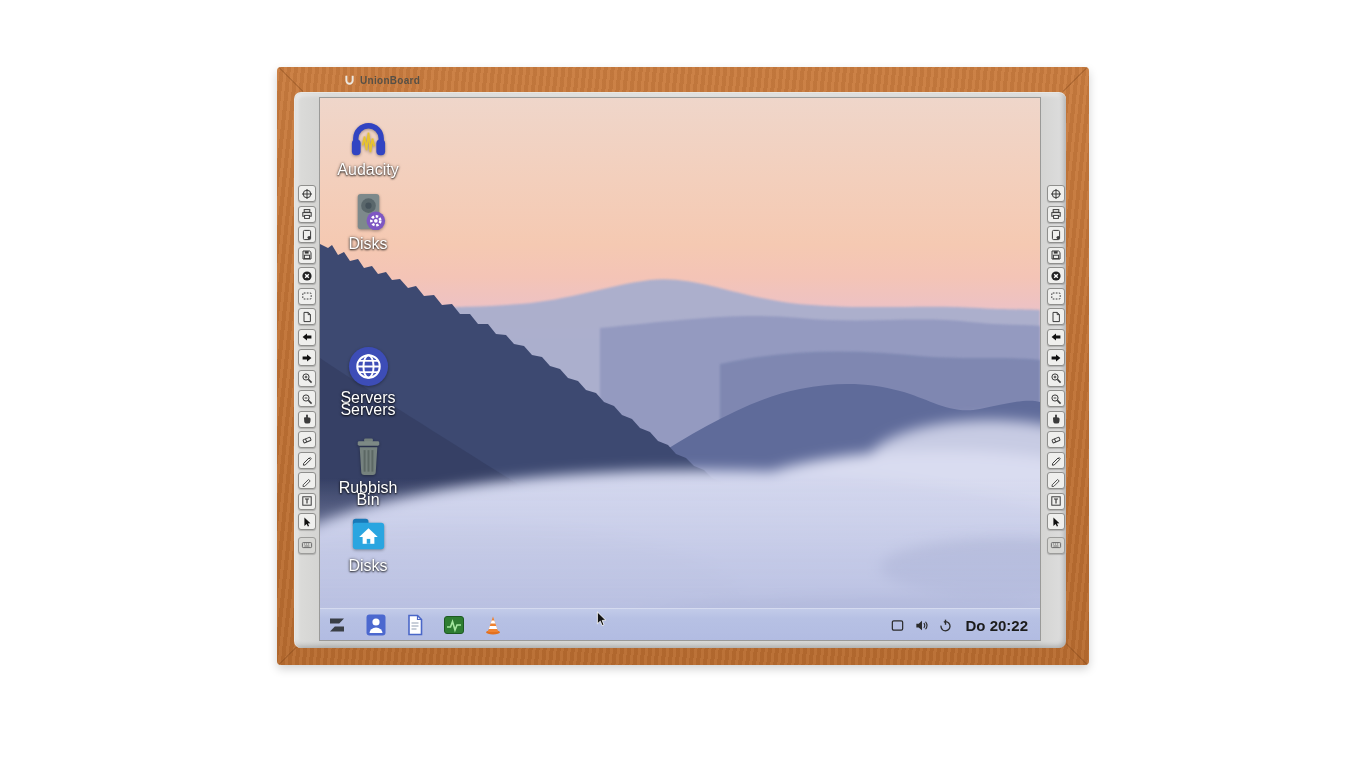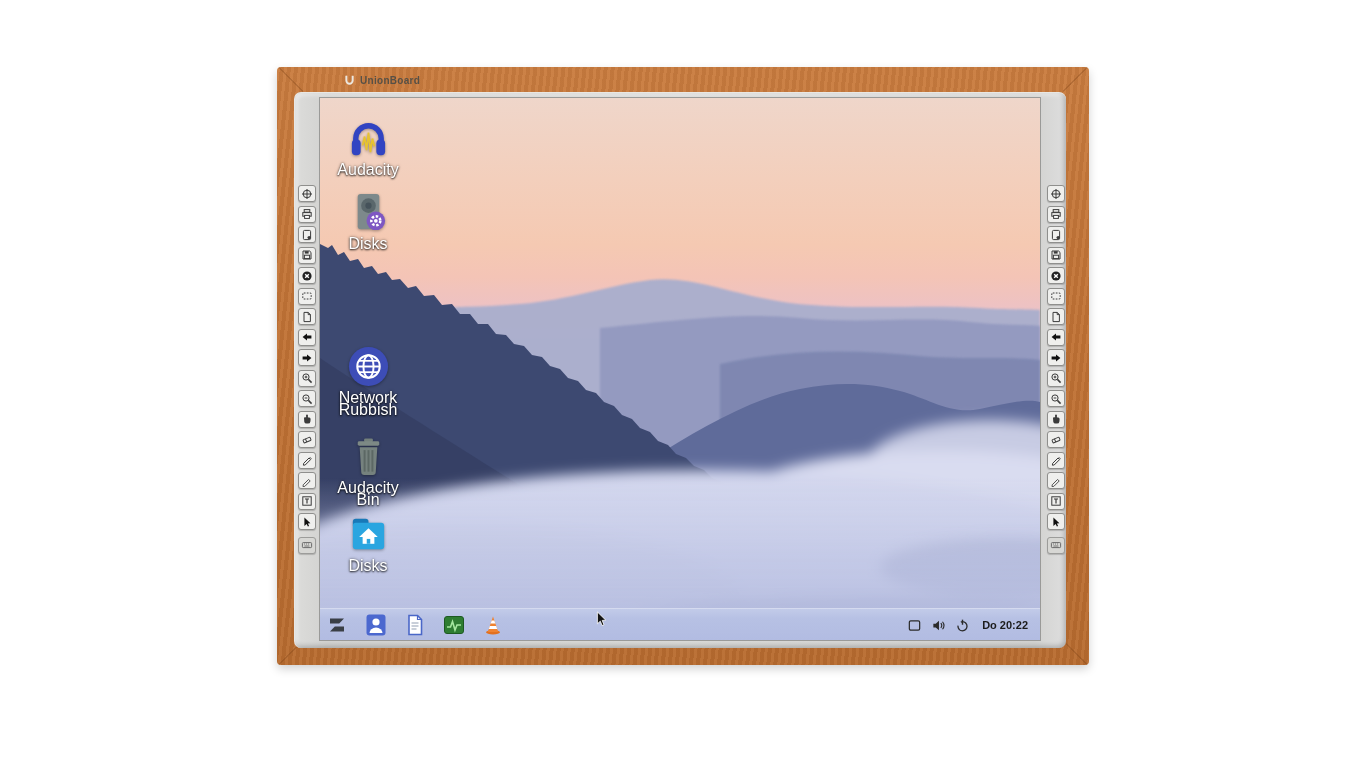--- a/index.html
+++ b/index.html
@@ -52,21 +52,21 @@
   
   .taskbar{position:absolute;left:0;bottom:0;width:720px;height:32px;
     background:linear-gradient(180deg,#c2cbe9 0%,#b7c1e4 30%,#b2bce2 100%);
     border-top:1px solid rgba(255,255,255,.45);display:flex;align-items:center;}
   .tb-apps{position:absolute;left:6px;top:0;height:32px;display:flex;align-items:center;gap:17px;}
   .tb-app{width:22px;height:22px;display:flex;align-items:center;justify-content:center;}
   .tb-app svg{width:22px;height:22px;display:block;}
   .tray{position:absolute;right:12px;top:0;height:32px;display:flex;align-items:center;gap:8px;}
   .tray-btn{width:16px;height:16px;display:flex;align-items:center;justify-content:center;}
   .tray-btn svg{width:15px;height:15px;display:block;}
-  .clock{font-size:11px;font-weight:700;color:#1c1c1c;margin-left:4px;white-space:nowrap;}
+  .clock{font-size:15px;font-weight:700;color:#1c1c1c;margin-left:4px;white-space:nowrap;}
 
   .cursor{position:absolute;left:276px;top:513px;width:11px;height:17px;pointer-events:none;}
 </style>
 </head>
 <body>
 
 <div class="board">
   <div class="seam tl"></div>
   <div class="seam tr"></div>
   <div class="seam bl"></div>
@@ -466,35 +466,35 @@
       <span>
           <svg viewBox="0 0 46 46">
         <circle cx="23" cy="23" r="20" fill="#3d4db7"></circle>
         <circle cx="23" cy="23" r="11.5" fill="none" stroke="#ffffff" stroke-width="2"></circle>
         <ellipse cx="23" cy="23" rx="5.2" ry="11.5" fill="none" stroke="#ffffff" stroke-width="2"></ellipse>
         <line x1="11.5" y1="23" x2="34.5" y2="23" stroke="#ffffff" stroke-width="2"></line>
         <line x1="13.4" y1="17.2" x2="32.6" y2="17.2" stroke="#ffffff" stroke-width="1.8"></line>
         <line x1="13.4" y1="28.8" x2="32.6" y2="28.8" stroke="#ffffff" stroke-width="1.8"></line>
       </svg>
         </span>
-      <span class="dlabel">Network Rubbish</span>
+      <span class="dlabel">Servers Servers</span>
     </div>
 
     <div class="dicon" style="top:336px">
       <span>
           <svg viewBox="0 0 46 46">
         <rect x="18.5" y="4.5" width="9" height="4" rx="1.5" fill="#74807c"></rect>
         <rect x="12" y="7.5" width="22" height="4.5" rx="1.5" fill="#7d8985"></rect>
         <path d="M14 13.5 h18 l-1.6 25.5 a3 3 0 0 1 -3 2.8 h-8.8 a3 3 0 0 1 -3 -2.8 Z" fill="#76827e"></path>
         <line x1="19" y1="16.5" x2="19" y2="38.5" stroke="#5c6864" stroke-width="2"></line>
         <line x1="23" y1="16.5" x2="23" y2="38.5" stroke="#5c6864" stroke-width="2"></line>
         <line x1="27" y1="16.5" x2="27" y2="38.5" stroke="#5c6864" stroke-width="2"></line>
       </svg>
         </span>
-      <span class="dlabel">Audacity Bin</span>
+      <span class="dlabel">Rubbish Bin</span>
     </div>
 
     <div class="dicon" style="top:414px">
       <span>
           <svg viewBox="0 0 46 46">
         <path d="M7 10 a3 3 0 0 1 3 -3 h10 a3 3 0 0 1 3 3 v4 H7 Z" fill="#1879b8"></path>
         <rect x="7" y="11" width="32" height="27" rx="3" fill="#2aa5e0"></rect>
         <path d="M23 16.5 L13.5 25.5 H32.5 Z" fill="#ffffff"></path>
         <rect x="17" y="24" width="12" height="8.5" fill="#ffffff"></rect>
         <rect x="21.2" y="27.5" width="3.6" height="5" fill="#2aa5e0"></rect>

